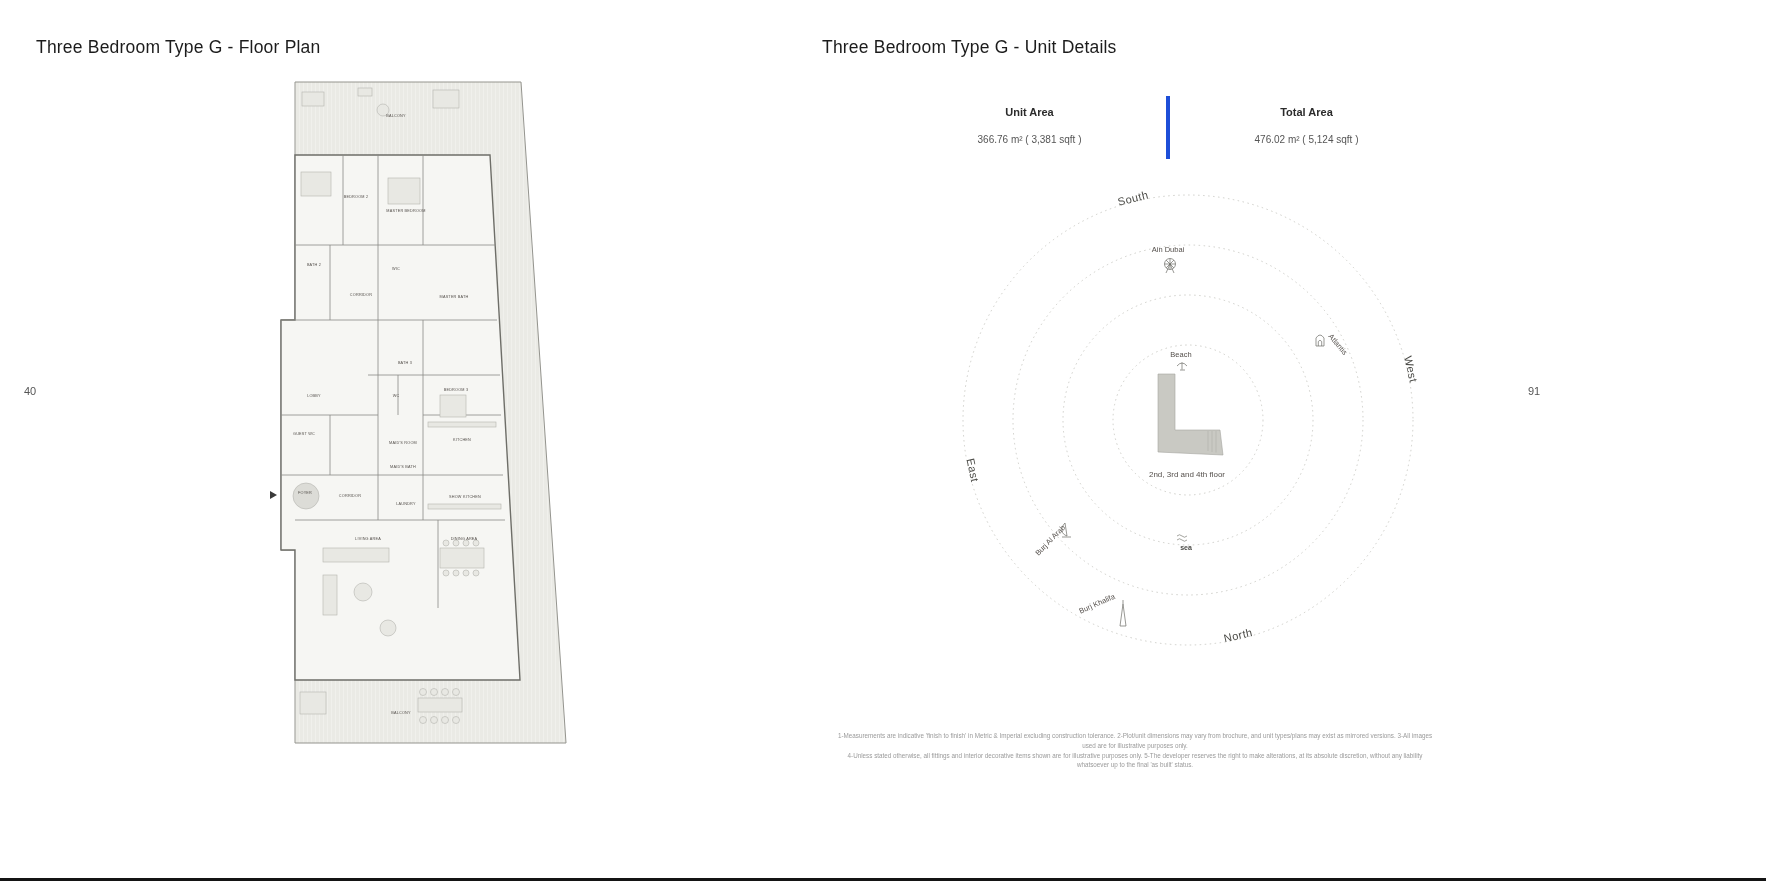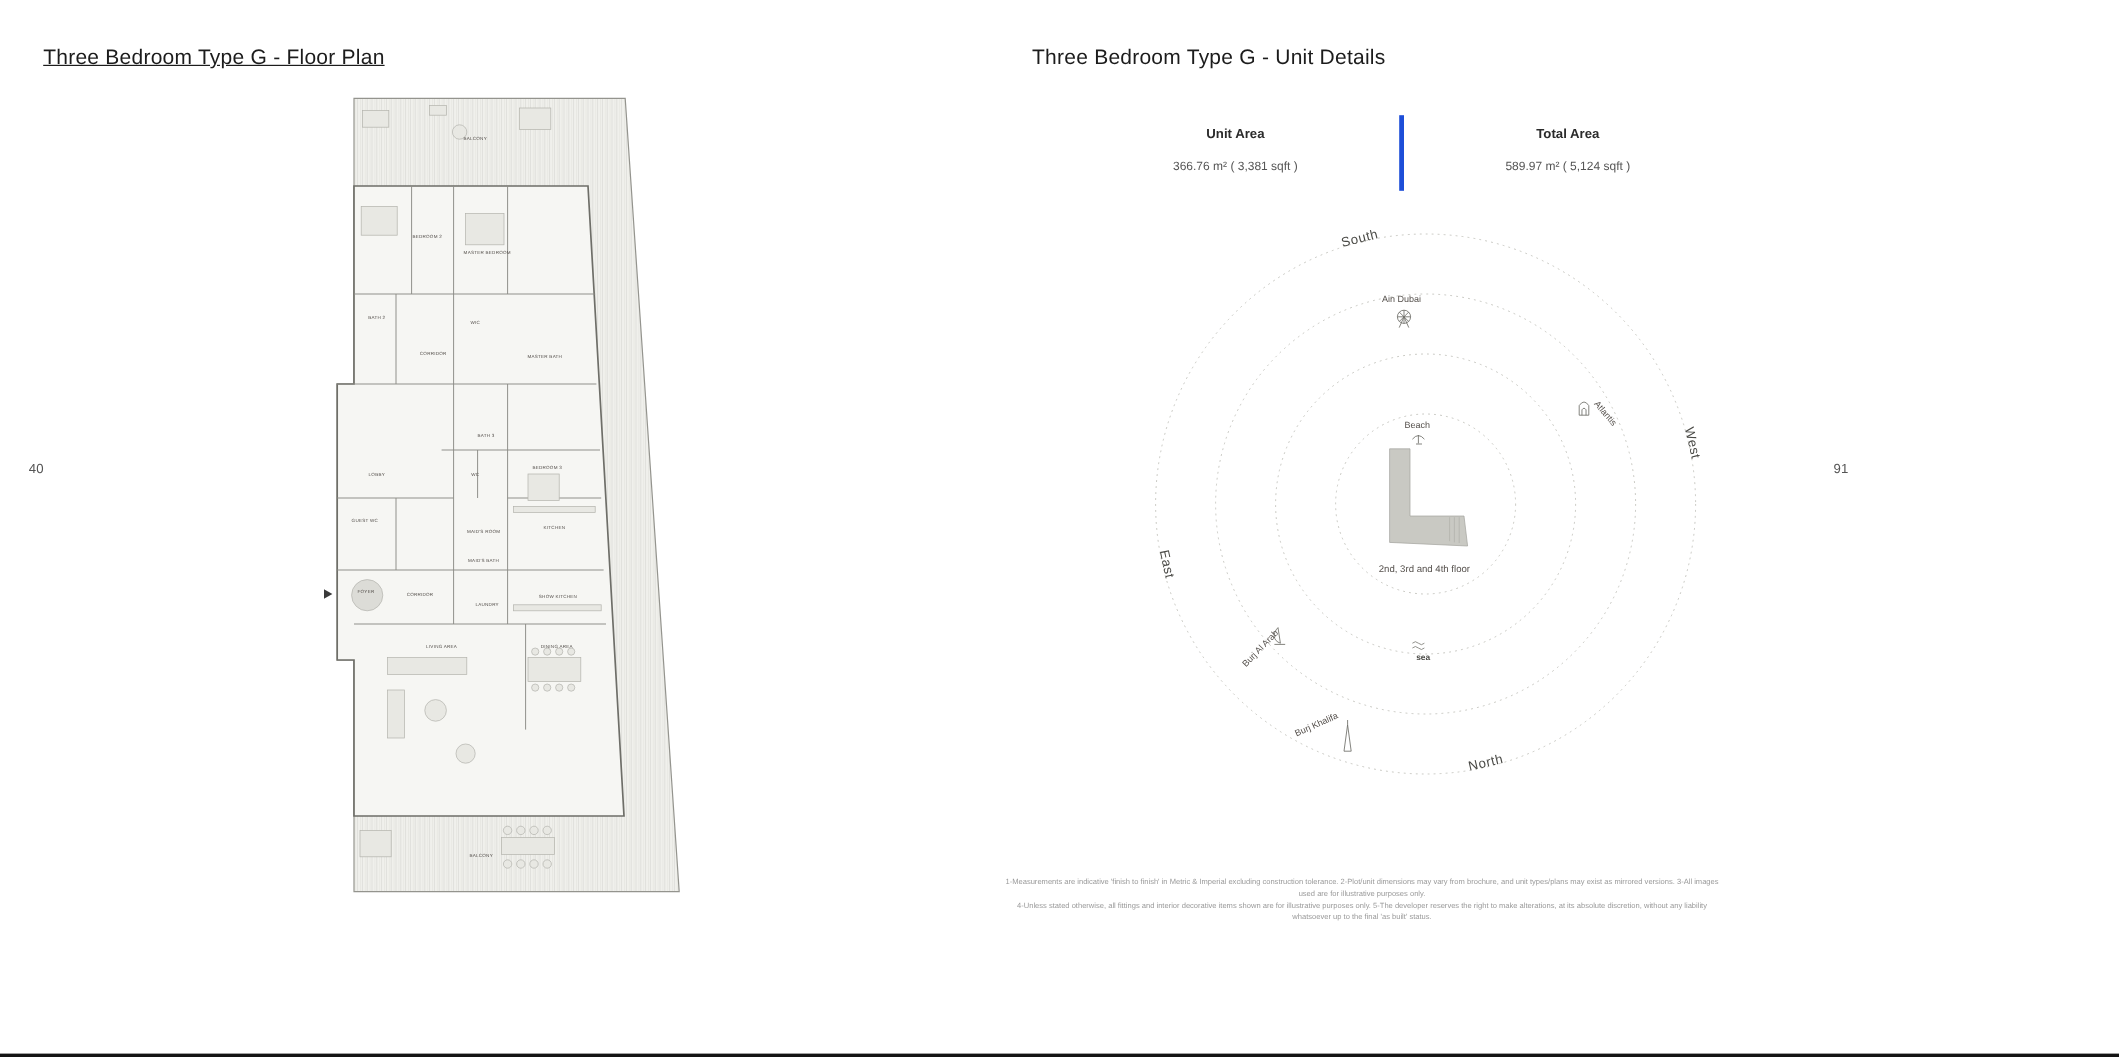--- a/index.html
+++ b/index.html
@@ -5,22 +5,22 @@
   html,body { margin:0; padding:0; background:#ffffff; }
   .page {
     position:relative; width:1766px; height:881px; background:#ffffff;
     font-family:"Liberation Sans","DejaVu Sans",sans-serif; color:#222;
     overflow:hidden;
   }
   .page-title {
     position:absolute; top:37px; font-size:17.5px; font-weight:400;
     color:#1c1c1c; letter-spacing:0.2px;
   }
-  #fp-title { left:36px;text-decoration:underline; }
-  #ud-title { left:860px;text-align:center; }
+  #fp-title { left:36px; }
+  #ud-title { left:822px;text-align:center; }
   .page-number { position:absolute; top:385px; font-size:11px; color:#555; }
   #pn-left { left:24px; }
   #pn-right { left:1528px; }
 
   .floorplan { position:absolute; left:268px; top:80px; width:302px; height:666px; }
 
   .details-table { position:absolute; left:893px; top:96px; width:550px; display:flex; }
   .details-cell { flex:1; text-align:center; padding:10px 6px 14px 6px; border-left:4px solid #1d4ed8; }
   .details-cell:first-child { border-left:none; }
   .details-header { font-size:11px; font-weight:700; color:#2b2b2b; margin-bottom:16px; }
@@ -144,21 +144,21 @@
     </svg>
   </div>
 
   <div class="details-table">
     <div class="details-cell">
       <div class="details-header">Unit Area</div>
       <div class="details-value">366.76 m² ( 3,381 sqft )</div>
     </div>
     <div class="details-cell">
       <div class="details-header">Total Area</div>
-      <div class="details-value">589.97 m² ( 5,124 sqft )</div>
+      <div class="details-value">476.02 m² ( 5,124 sqft )</div>
     </div>
   </div>
 
   <div class="compass">
     <svg width="520" height="500" viewBox="0 0 520 500">
 
       <g fill="none" stroke="#c3c3bd" stroke-width="0.8" stroke-dasharray="1.5,3.5">
         <circle cx="258" cy="240" r="75"></circle>
         <circle cx="258" cy="240" r="125"></circle>
         <circle cx="258" cy="240" r="175"></circle>

